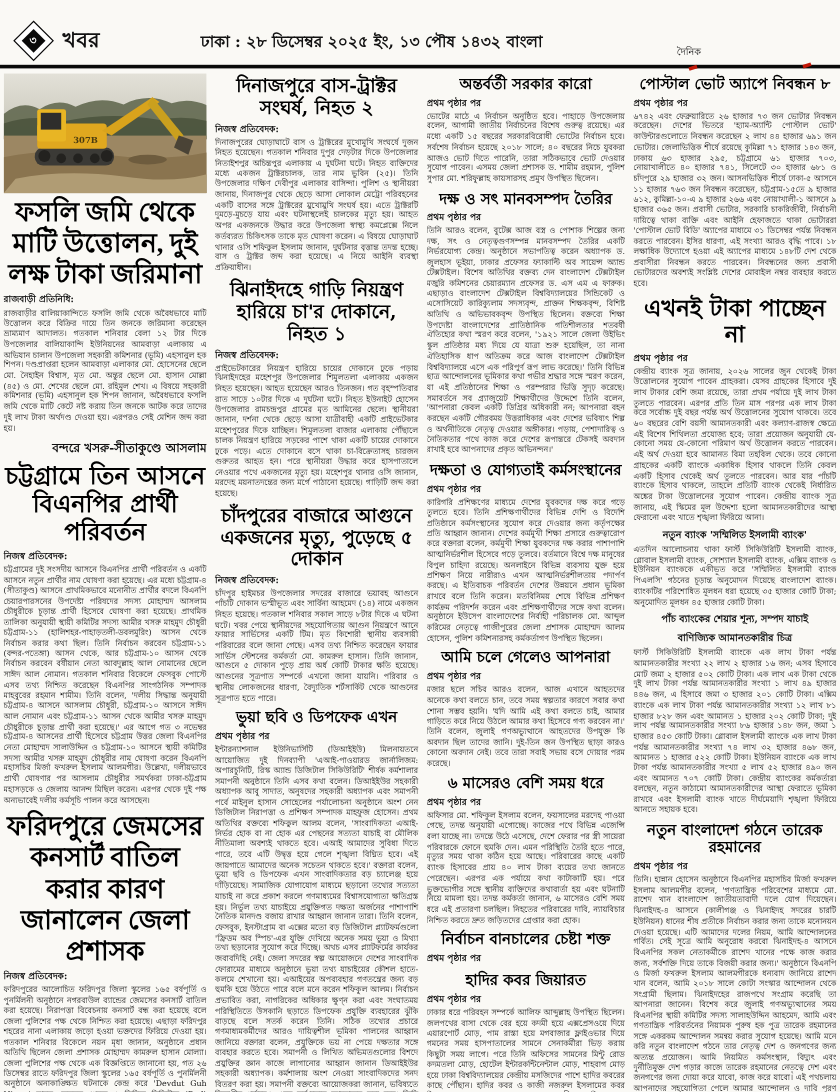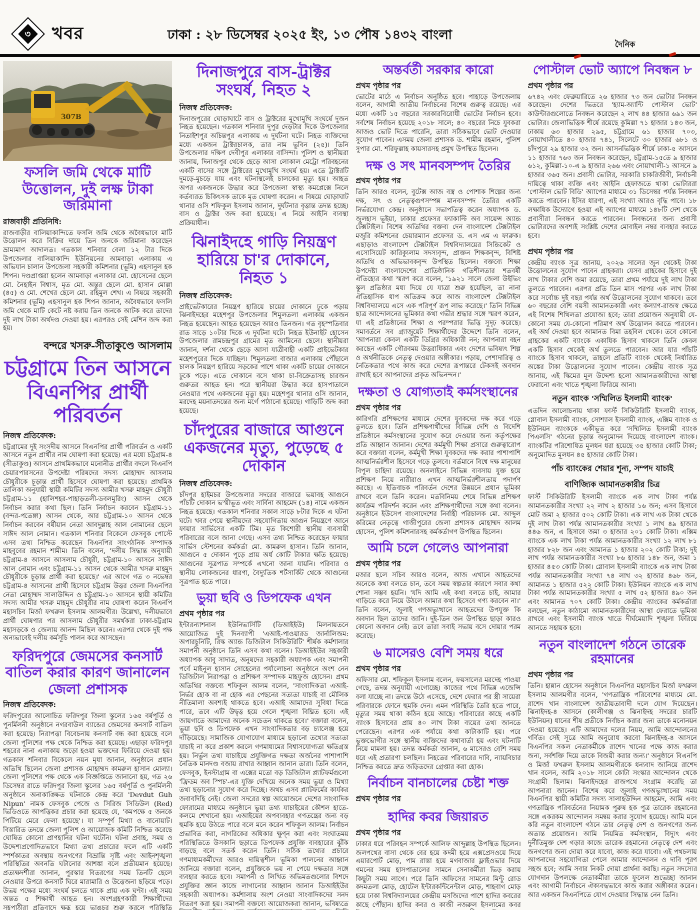--- a/index.html
+++ b/index.html
@@ -9,31 +9,31 @@
   .hdr{display:flex;align-items:flex-end;justify-content:space-between;
        padding:10px 10px 6px 10px;border-bottom:3px solid #0a0a0a;height:38px;}
   .brand-left{display:flex;align-items:center;gap:12px;}
   .diamond{width:22px;height:22px;border:1.5px solid #0a0a0a;background:#fff;
            transform:rotate(45deg);display:flex;align-items:center;justify-content:center;margin-left:6px;}
   .diamond .inner{width:14px;height:14px;background:#0a0a0a;display:flex;align-items:center;justify-content:center;}
   .diamond .inner span{transform:rotate(-45deg);color:#fff;font-size:9px;font-weight:bold;}
   .section-label{font-size:17px;font-weight:800;letter-spacing:.5px;}
   .dateline{flex:1;text-align:center;font-size:13px;font-weight:700;padding-bottom:2px;}
   .masthead{position:relative;text-align:right;line-height:.85;padding-right:4px;min-width:150px;}
-  .m-prefix{display:block;font-size:8px;font-weight:bold;text-align:center;margin-left:28px;}
+  .m-prefix{display:block;font-size:8px;font-weight:normal;text-align:left;margin-left:28px;}
   .m-title{font-size:31px;font-weight:900;letter-spacing:1px;}
   .m-red{position:absolute;background:#c21807;width:7px;height:3px;transform:rotate(-18deg);}
   .m-red.r1{left:38px;top:14px;} .m-red.r2{right:14px;top:12px;}
   
   .cols{display:flex;gap:7px;padding:4px 3px 0 3px;height:858px;overflow:hidden;}
   .col{overflow:hidden;height:858px;}
   .c1{width:170px;} .c2{width:170px;} .c3{width:166px;} .c4{width:170px;}
   .art{margin-bottom:5px;}
-  .hl{margin:2px 0;text-align:center;font-weight:bold;line-height:1.18;color:#6d28d9;}
-  .h-xl{font-size:14px;} .h-xxl{font-size:20px;} .h-lg{font-size:15.5px;}
+  .hl{margin:2px 0;text-align:center;font-weight:bold;line-height:1.18;color:#000000;}
+  .h-xl{font-size:22px;font-family:Liberation Serif, serif;} .h-xxl{font-size:20px;} .h-lg{font-size:15.5px;}
   .h-md{font-size:12.5px;} .h-big{font-size:19px;}
   .kicker{font-size:10px;font-weight:bold;text-align:right;margin:3px 0 0;}
   .byline{font-size:7.5px;font-weight:bold;margin:1px 0 1px;}
   .body{font-size:6.6px;line-height:1.32;text-align:justify;margin:0 0 2px;color:#161616;}
   .subhead{font-size:8px;font-weight:bold;text-align:center;margin:3px 0 2px;}
   .photo{margin:0 0 3px 0;line-height:0;}
 </style>
 </head>
 <body>
 
@@ -172,20 +172,21 @@
 
     </section>
 
     <section class="col c4">
       <article class="art">
         <h2 class="hl h-md">পোস্টাল ভোট অ্যাপে নিবন্ধন ৮</h2>
         <div class="byline">প্রথম পৃষ্ঠার পর</div>
         <p class="body">৬৭৪২ এবং ফেব্রুয়ারিতে ২৬ হাজার ৭৩ জন ভোটার নিবন্ধন করেছেন। দেশের ভিতরে 'হ্যাম-অ্যান্টি পোস্টাল ভোট' কাউন্টারগুলোতে নিবন্ধন করেছেন ২ লাখ ৪৪ হাজার ৬৯১ জন ভোটার। জেলাভিত্তিক শীর্ষে রয়েছে কুমিল্লা ৭১ হাজার ১৪৩ জন, ঢাকায় ৬৩ হাজার ২৯৫, চট্টগ্রামে ৬১ হাজার ৭০৩, নোয়াখালীতে ৪০ হাজার ৭৪১, সিলেটে ৩০ হাজার ৬৮১ ও চাঁদপুরে ২৯ হাজার ৩২ জন। আসনভিত্তিক শীর্ষে ঢাকা-৫ আসনে ১১ হাজার ৭৬৩ জন নিবন্ধন করেছেন, চট্টগ্রাম-১৫তে ৯ হাজার ৬১২, কুমিল্লা-১০-এ ৯ হাজার ২৬৬ এবং নোয়াখালী-১ আসনে ৯ হাজার ৩৬৫ জন। প্রবাসী ভোটার, সরকারি চাকরিজীবী, নির্বাচনী দায়িত্বে থাকা ব্যক্তি এবং আইনি হেফাজতে থাকা ভোটাররা 'পোস্টাল ভোট বিডি' অ্যাপের মাধ্যমে ৩১ ডিসেম্বর পর্যন্ত নিবন্ধন করতে পারবেন। ইসির ধারণা, এই সংখ্যা আরও বৃদ্ধি পাবে। ১৮ লক্ষাধিক উদ্যোগে হওয়া এই অ্যাপের মাধ্যমে ১৪৮টি দেশ থেকে প্রবাসীরা নিবন্ধন করতে পারবেন। নিবন্ধনের জন্য প্রবাসী ভোটারদের অবশ্যই সংশ্লিষ্ট দেশের মোবাইল নম্বর ব্যবহার করতে হবে।</p>
       </article>
       <article class="art">
+        <h2 class="hl h-big">এখনই টাকা পাচ্ছেন না</h2>
         <div class="byline">প্রথম পৃষ্ঠার পর</div>
         <p class="body">কেন্দ্রীয় ব্যাংক সূত্র জানায়, ২০২৬ সালের জুন থেকেই টাকা উত্তোলনের সুযোগ পাবেন গ্রাহকরা। যেসব গ্রাহকের হিসাবে দুই লাখ টাকার বেশি জমা রয়েছে, তারা প্রথম পর্যায়ে দুই লাখ টাকা তুলতে পারবেন। এরপর প্রতি তিন মাস পরপর এক লাখ টাকা করে সর্বোচ্চ দুই বছর পর্যন্ত অর্থ উত্তোলনের সুযোগ থাকবে। তবে ৬০ বছরের বেশি বয়সী আমানতকারী এবং কল্যাণ-রাজস্ব ক্ষেত্রে এই বিশেষ শিথিলতা প্রযোজ্য হবে; তারা প্রয়োজন অনুযায়ী যে-কোনো সময় যে-কোনো পরিমাণ অর্থ উত্তোলন করতে পারবেন। এই অর্থ দেওয়া হবে আমানত বিমা তহবিল থেকে। তবে কোনো গ্রাহকের একটি ব্যাংকে একাধিক হিসাব থাকলে তিনি কেবল একটি হিসাব থেকেই অর্থ তুলতে পারবেন। আর যার পাঁচটি ব্যাংকে হিসাব থাকলে, তাহলে প্রতিটি ব্যাংক থেকেই নির্ধারিত অঙ্কের টাকা উত্তোলনের সুযোগ পাবেন। কেন্দ্রীয় ব্যাংক সূত্র জানায়, এই স্কিমের মূল উদ্দেশ্য হলো আমানতকারীদের আস্থা ফেরানো এবং খাতে শৃঙ্খলা ফিরিয়ে আনা।</p>
         <div class="subhead">নতুন ব্যাংক 'সম্মিলিত ইসলামী ব্যাংক'</div>
         <p class="body">এতদিন আলোচনায় থাকা ফার্স্ট সিকিউরিটি ইসলামী ব্যাংক, গ্লোবাল ইসলামী ব্যাংক, সোশ্যাল ইসলামী ব্যাংক, এক্সিম ব্যাংক ও ইউনিয়ন ব্যাংককে একীভূত করে 'সম্মিলিত ইসলামী ব্যাংক পিএলসি' গঠনের চূড়ান্ত অনুমোদন দিয়েছে বাংলাদেশ ব্যাংক। ব্যাংকটির পরিশোধিত মূলধন ধরা হয়েছে ৩৫ হাজার কোটি টাকা; অনুমোদিত মূলধন ৪৫ হাজার কোটি টাকা।</p>
         <div class="subhead">পাঁচ ব্যাংকের শেয়ার শূন্য, সম্পদ যাচাই</div>
         <div class="subhead">বাণিজ্যিক আমানতকারীর চিত্র</div>
         <p class="body">ফার্স্ট সিকিউরিটি ইসলামী ব্যাংকে এক লাখ টাকা পর্যন্ত আমানতকারীর সংখ্যা ২২ লাখ ২ হাজার ১৬ জন; এসব হিসাবে মোট জমা ২ হাজার ৫০২ কোটি টাকা। এক লাখ এক টাকা থেকে দুই লাখ টাকা পর্যন্ত আমানতকারীর সংখ্যা ১ লাখ ৪৯ হাজার ৪৪৬ জন, এ হিসাবে জমা ৩ হাজার ২০১ কোটি টাকা। এক্সিম ব্যাংকে এক লাখ টাকা পর্যন্ত আমানতকারীর সংখ্যা ১২ লাখ ৮১ হাজার ৮২৮ জন এবং আমানত ১ হাজার ২০২ কোটি টাকা; দুই লাখ পর্যন্ত আমানতকারীর সংখ্যা ৮৬ হাজার ১৪৮ জন, জমা ১ হাজার ৪৫৩ কোটি টাকা। গ্লোবাল ইসলামী ব্যাংকে এক লাখ টাকা পর্যন্ত আমানতকারীর সংখ্যা ৭৪ লাখ ৩২ হাজার ৪৬৮ জন, আমানত ১ হাজার ৫২২ কোটি টাকা। ইউনিয়ন ব্যাংকে এক লাখ টাকা পর্যন্ত আমানতকারীর সংখ্যা ৫ লাখ ৫২ হাজার ৪৯০ জন এবং আমানত ৭০৭ কোটি টাকা। কেন্দ্রীয় ব্যাংকের কর্মকর্তারা বলছেন, নতুন কাঠামো আমানতকারীদের আস্থা ফেরাতে ভূমিকা রাখবে এবং ইসলামী ব্যাংক খাতে দীর্ঘমেয়াদি শৃঙ্খলা ফিরিয়ে আনতে সহায়ক হবে।</p>
       </article>
       <article class="art">
         <h2 class="hl h-md">নতুন বাংলাদেশ গঠনে তারেক রহমানের</h2>

